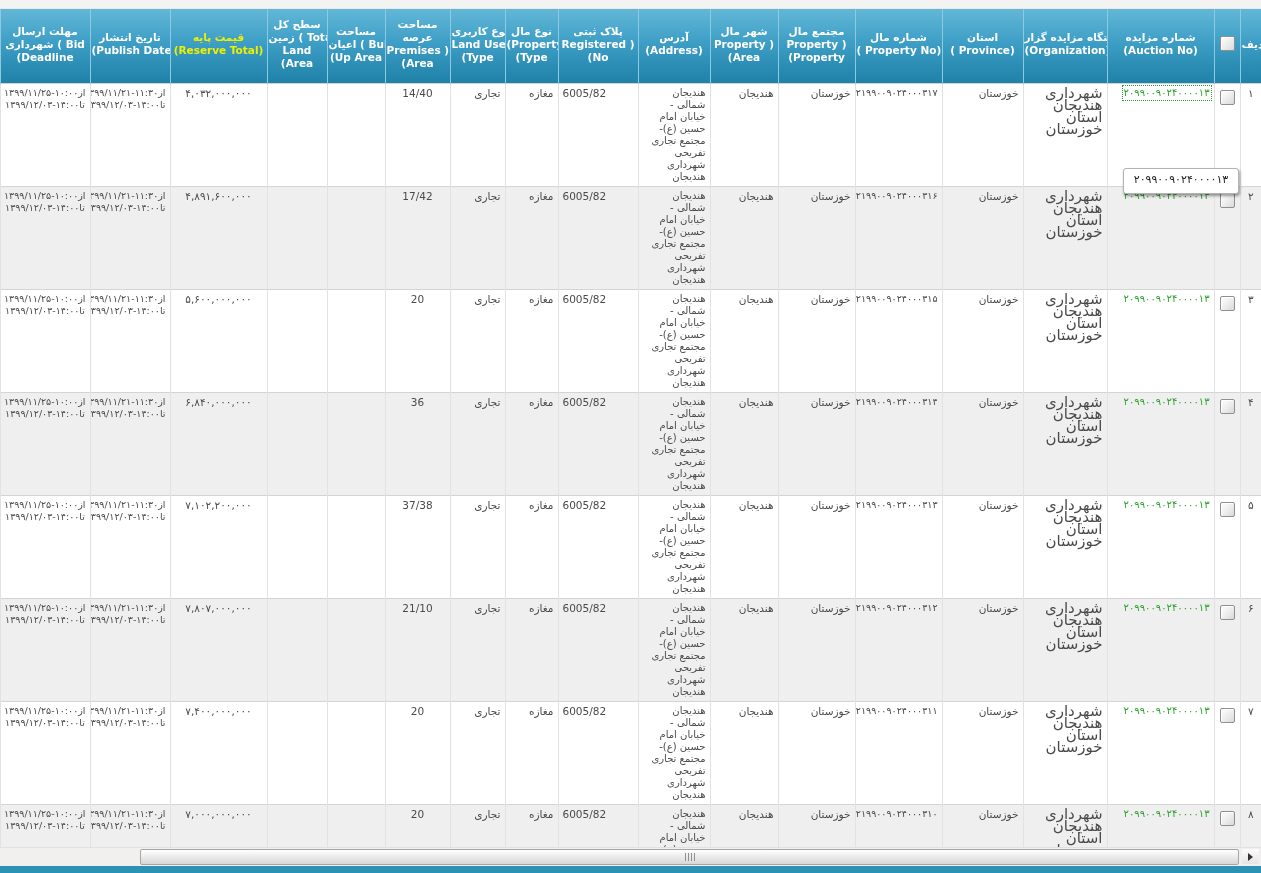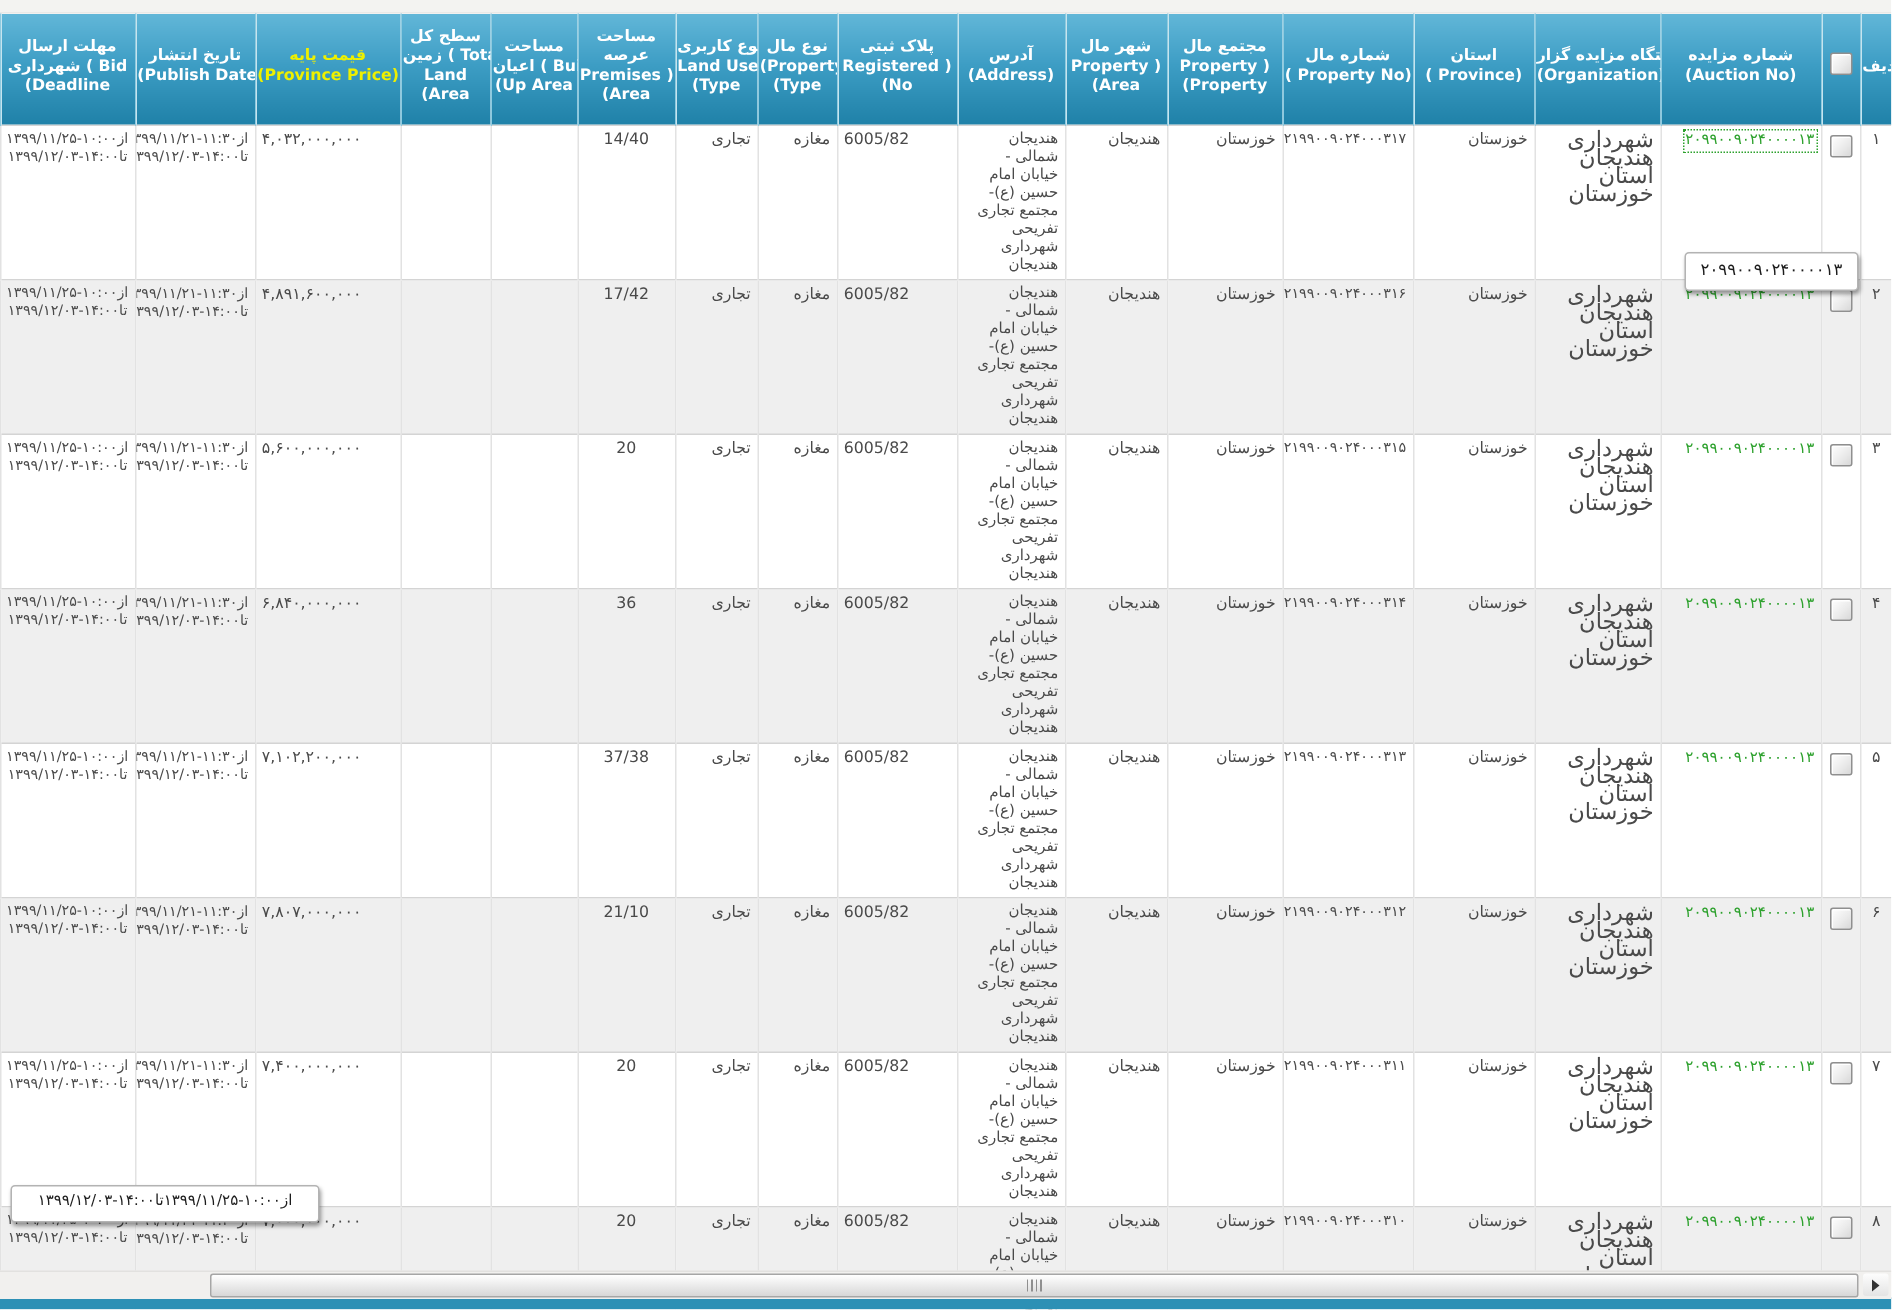--- a/index.html
+++ b/index.html
@@ -26,21 +26,21 @@
   th .checkbox{margin-top:0;}
   .auction-link{color:#2da12d;font-size:10px;white-space:nowrap;display:inline-block;}
   .auction-link.focused{outline:1px dotted #2da12d;outline-offset:1px;}
   .c-org{text-align:right;color:#555;font-size:15px;line-height:13px;}
   .c-plain{text-align:right;color:#555;font-size:10.5px;padding-left:8px;}
   .c-propno{color:#3b3bb5;font-size:9.5px;text-align:right;white-space:nowrap;padding:3px 2px;}
   .c-addr{text-align:right;color:#555;font-size:10px;line-height:10.5px;}
   .c-reg{text-align:left;direction:ltr;color:#444;font-size:10.5px;padding-left:12px;}
   .c-type{text-align:right;color:#555;font-size:10.5px;}
   .c-num{text-align:center;direction:ltr;color:#444;font-size:10.5px;}
-  .c-price{text-align:left;color:#3c3c3c;font-size:10.5px;white-space:nowrap;padding-left:12px;}
+  .c-price{text-align:center;color:#3c3c3c;font-size:10.5px;white-space:nowrap;padding-left:12px;}
   .c-date{text-align:center;color:#555;font-size:9.5px;letter-spacing:-0.2px;padding:3px 2px;}
   .c-date .dline{white-space:nowrap;line-height:12px;}
   .c-date bdo,.c-price bdo{unicode-bidi:isolate;}
 
   .tooltip{position:absolute;background:#fff;border:1px solid #b3b3b3;border-radius:3px;
            box-shadow:1px 2px 3px rgba(0,0,0,.4);color:#1c1c1c;z-index:30;padding:4px 8px;}
   .tip-auction{left:1123px;top:168px;width:98px;height:16px;text-align:center;font-size:11px;
                direction:ltr;white-space:nowrap;}
   .tip-deadline{left:7px;top:790px;width:188px;height:15px;font-size:10px;direction:rtl;
                 text-align:center;white-space:nowrap;}
@@ -149,21 +149,21 @@
             <div class="hl">(Up Area</div>
           </th>
           <th>
             <div class="hl">سطح کل</div>
             <div class="hl">زمین ( Total</div>
             <div class="hl">Land</div>
             <div class="hl">(Area</div>
           </th>
           <th class="price-th">
             <div class="hl">قیمت پایه</div>
-            <div class="hl">(Province Price)</div>
+            <div class="hl">(Reserve Total)</div>
           </th>
           <th>
             <div class="hl">تاریخ انتشار</div>
             <div class="hl">(Publish Date)</div>
           </th>
           <th>
             <div class="hl">مهلت ارسال</div>
             <div class="hl">شهرداری ( Bid</div>
             <div class="hl">(Deadline</div>
           </th>
@@ -408,23 +408,20 @@
       <td class="c-date">
         <div class="dline"><span>از</span><bdo dir="ltr">۱۳۹۹/۱۱/۲۵-۱۰:۰۰</bdo></div>
         <div class="dline"><span>تا</span><bdo dir="ltr">۱۳۹۹/۱۲/۰۳-۱۴:۰۰</bdo></div>
       </td>
     </tr>
       </tbody>
   </table>
 
   <div class="tooltip tip-auction">۲۰۹۹۰۰۹۰۲۴۰۰۰۰۱۳</div>
 
-  <div class="tooltip tip-deadline">
-    <span>از</span><bdo dir="ltr">۱۳۹۹/۱۱/۲۵-۱۰:۰۰</bdo><span>تا</span><bdo dir="ltr">۱۳۹۹/۱۲/۰۳-۱۴:۰۰</bdo>
-  </div>
 
   <div class="hscrollbar">
     <div class="hthumb">
       <span class="grip"></span>
     </div>
     <div class="harrow">
       <span class="tri"></span>
     </div>
   </div>
 

